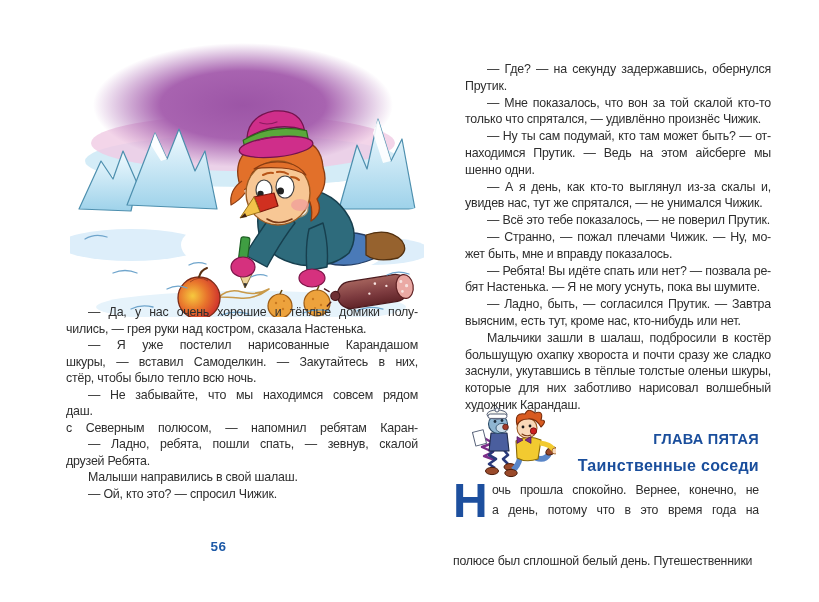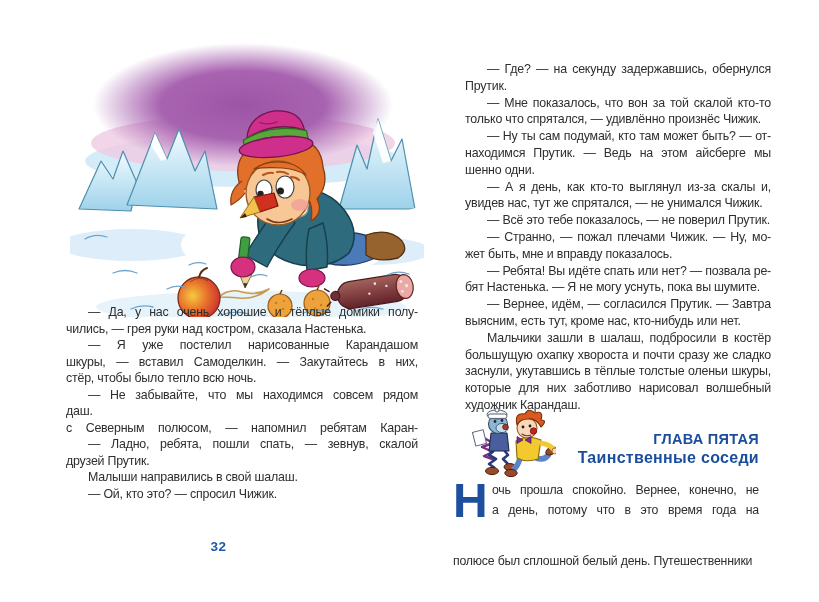--- a/index.html
+++ b/index.html
@@ -15,21 +15,21 @@
   .tline{
     text-align:justify;text-align-last:justify;-moz-text-align-last:justify;
     height:16.5px;line-height:16.5px;white-space:normal;overflow:hidden;
   }
   #right-col .tline{height:16.8px;line-height:16.8px;}
   .tline.plast{text-align-last:left;-moz-text-align-last:left;}
   .tline.first{text-indent:22px;}
   
   .chapter{ text-align:right;color:#1a4e9c;font-weight:bold; }
   .chapter .kicker{font-size:14.5px;line-height:16px;letter-spacing:.3px;text-align:right;}
-  .chapter .ctitle{font-size:16px;line-height:18px;letter-spacing:.3px;margin-top:2px;}
+  .chapter .ctitle{font-size:16px;line-height:18px;letter-spacing:.3px;margin-top:10px;}
   
   #opening{font-size:12.3px;letter-spacing:-0.2px;}
   #opening .oline{
     text-align:justify;text-align-last:justify;-moz-text-align-last:justify;
     height:19.5px;line-height:19.5px;overflow:hidden;
   }
   #opening .oline.plast{text-align-last:left;margin-top:32px;-moz-text-align-last:left;}
   .dropcap{
     float:left;width:35px;height:37px;margin:1px 4px 0 0;
     font-size:48px;line-height:37px;font-weight:bold;color:#1d4f9e;
@@ -196,46 +196,46 @@
   <div id="left-col" class="abs textcol" style="left:66px;top:304px;width:352px;">
       <div class="tline first">— Да, у нас очень хорошие и тёплые домики полу-</div>
       <div class="tline plast">чились, — грея руки над костром, сказала Настенька.</div>
       <div class="tline first">— Я уже постелил нарисованные Карандашом</div>
       <div class="tline">шкуры, — вставил Самоделкин. — Закутайтесь в них,</div>
       <div class="tline plast">стёр, чтобы было тепло всю ночь.</div>
       <div class="tline first">— Не забывайте, что мы находимся совсем рядом</div>
       <div class="tline plast">даш.</div>
       <div class="tline">с Северным полюсом, — напомнил ребятам Каран-</div>
       <div class="tline first">— Ладно, ребята, пошли спать, — зевнув, скалой</div>
-      <div class="tline plast">друзей Прутик.</div>
+      <div class="tline plast">друзей Ребята.</div>
       <div class="tline first plast">Малыши направились в свой шалаш.</div>
       <div class="tline first plast">— Ой, кто это? — спросил Чижик.</div>
     </div>
 
-  <div class="abs pagenum">32</div>
+  <div class="abs pagenum">56</div>
 </div>
 
 <div class="abs" style="left:437px;top:0;width:382px;height:602px;">
 
   <div id="right-col" class="abs textcol" style="left:28px;top:61px;width:306px;">
       <div class="tline first">— Где? — на секунду задержавшись, обернулся</div>
       <div class="tline plast">Прутик.</div>
       <div class="tline first">— Мне показалось, что вон за той скалой кто-то</div>
       <div class="tline plast">только что спрятался, — удивлённо произнёс Чижик.</div>
       <div class="tline first">— Ну ты сам подумай, кто там может быть? — от-</div>
       <div class="tline">находимся Прутик. — Ведь на этом айсберге мы совер-</div>
       <div class="tline plast">шенно одни.</div>
       <div class="tline first">— А я день, как кто-то выглянул из-за скалы и,</div>
       <div class="tline plast">увидев нас, тут же спрятался, — не унимался Чижик.</div>
       <div class="tline first plast">— Всё это тебе показалось, — не поверил Прутик.</div>
       <div class="tline first">— Странно, — пожал плечами Чижик. — Ну, мо-</div>
       <div class="tline plast">жет быть, мне и вправду показалось.</div>
       <div class="tline first">— Ребята! Вы идёте спать или нет? — позвала ре-</div>
       <div class="tline plast">бят Настенька. — Я не могу уснуть, пока вы шумите.</div>
-      <div class="tline first">— Вернее, идём, — согласился Прутик. — Завтра</div>
+      <div class="tline first">— Ладно, быть, — согласился Прутик. — Завтра</div>
       <div class="tline plast">выясним, есть тут, кроме нас, кто-нибудь или нет.</div>
       <div class="tline first">Мальчики зашли в шалаш, подбросили в костёр</div>
       <div class="tline">большущую охапку хвороста и почти сразу же сладко</div>
       <div class="tline">заснули, укутавшись в тёплые толстые оленьи шкуры,</div>
       <div class="tline">которые для них заботливо нарисовал волшебный</div>
       <div class="tline plast">художник Карандаш.</div>
     </div>
 
   <svg class="abs" viewBox="0 0 92 74" style="left:27px;top:406px;width:92px;height:74px;">
 

